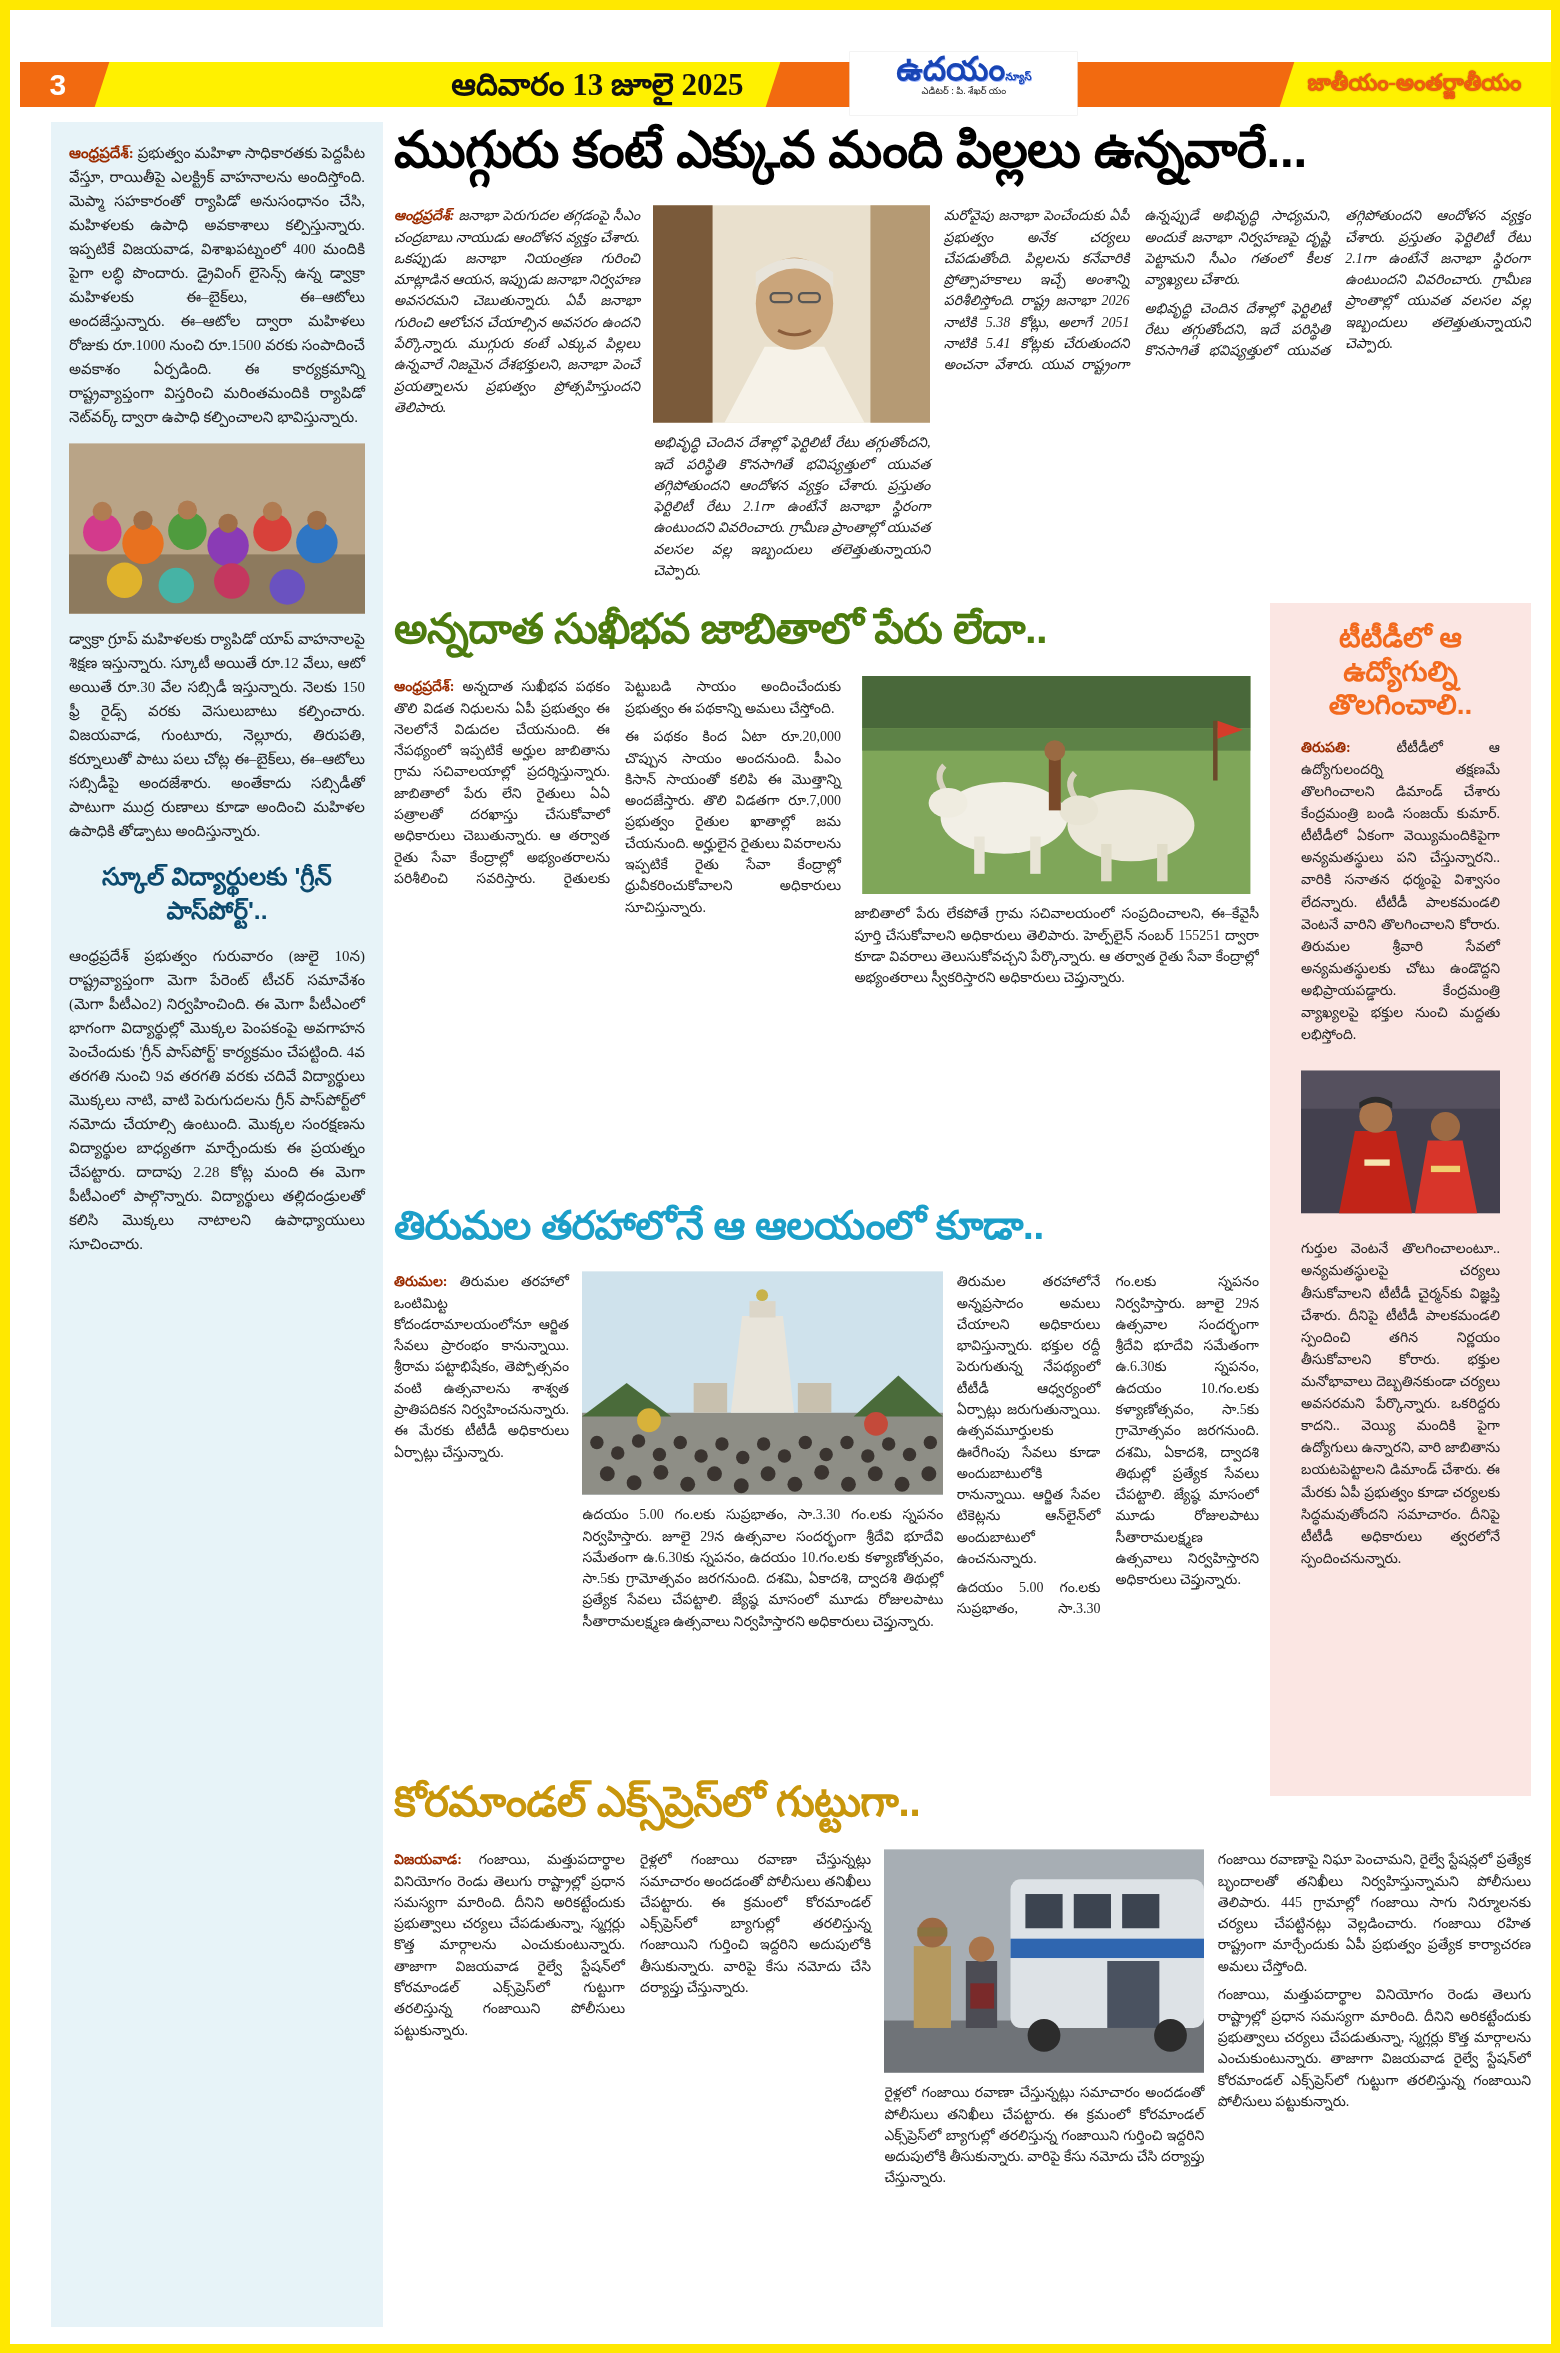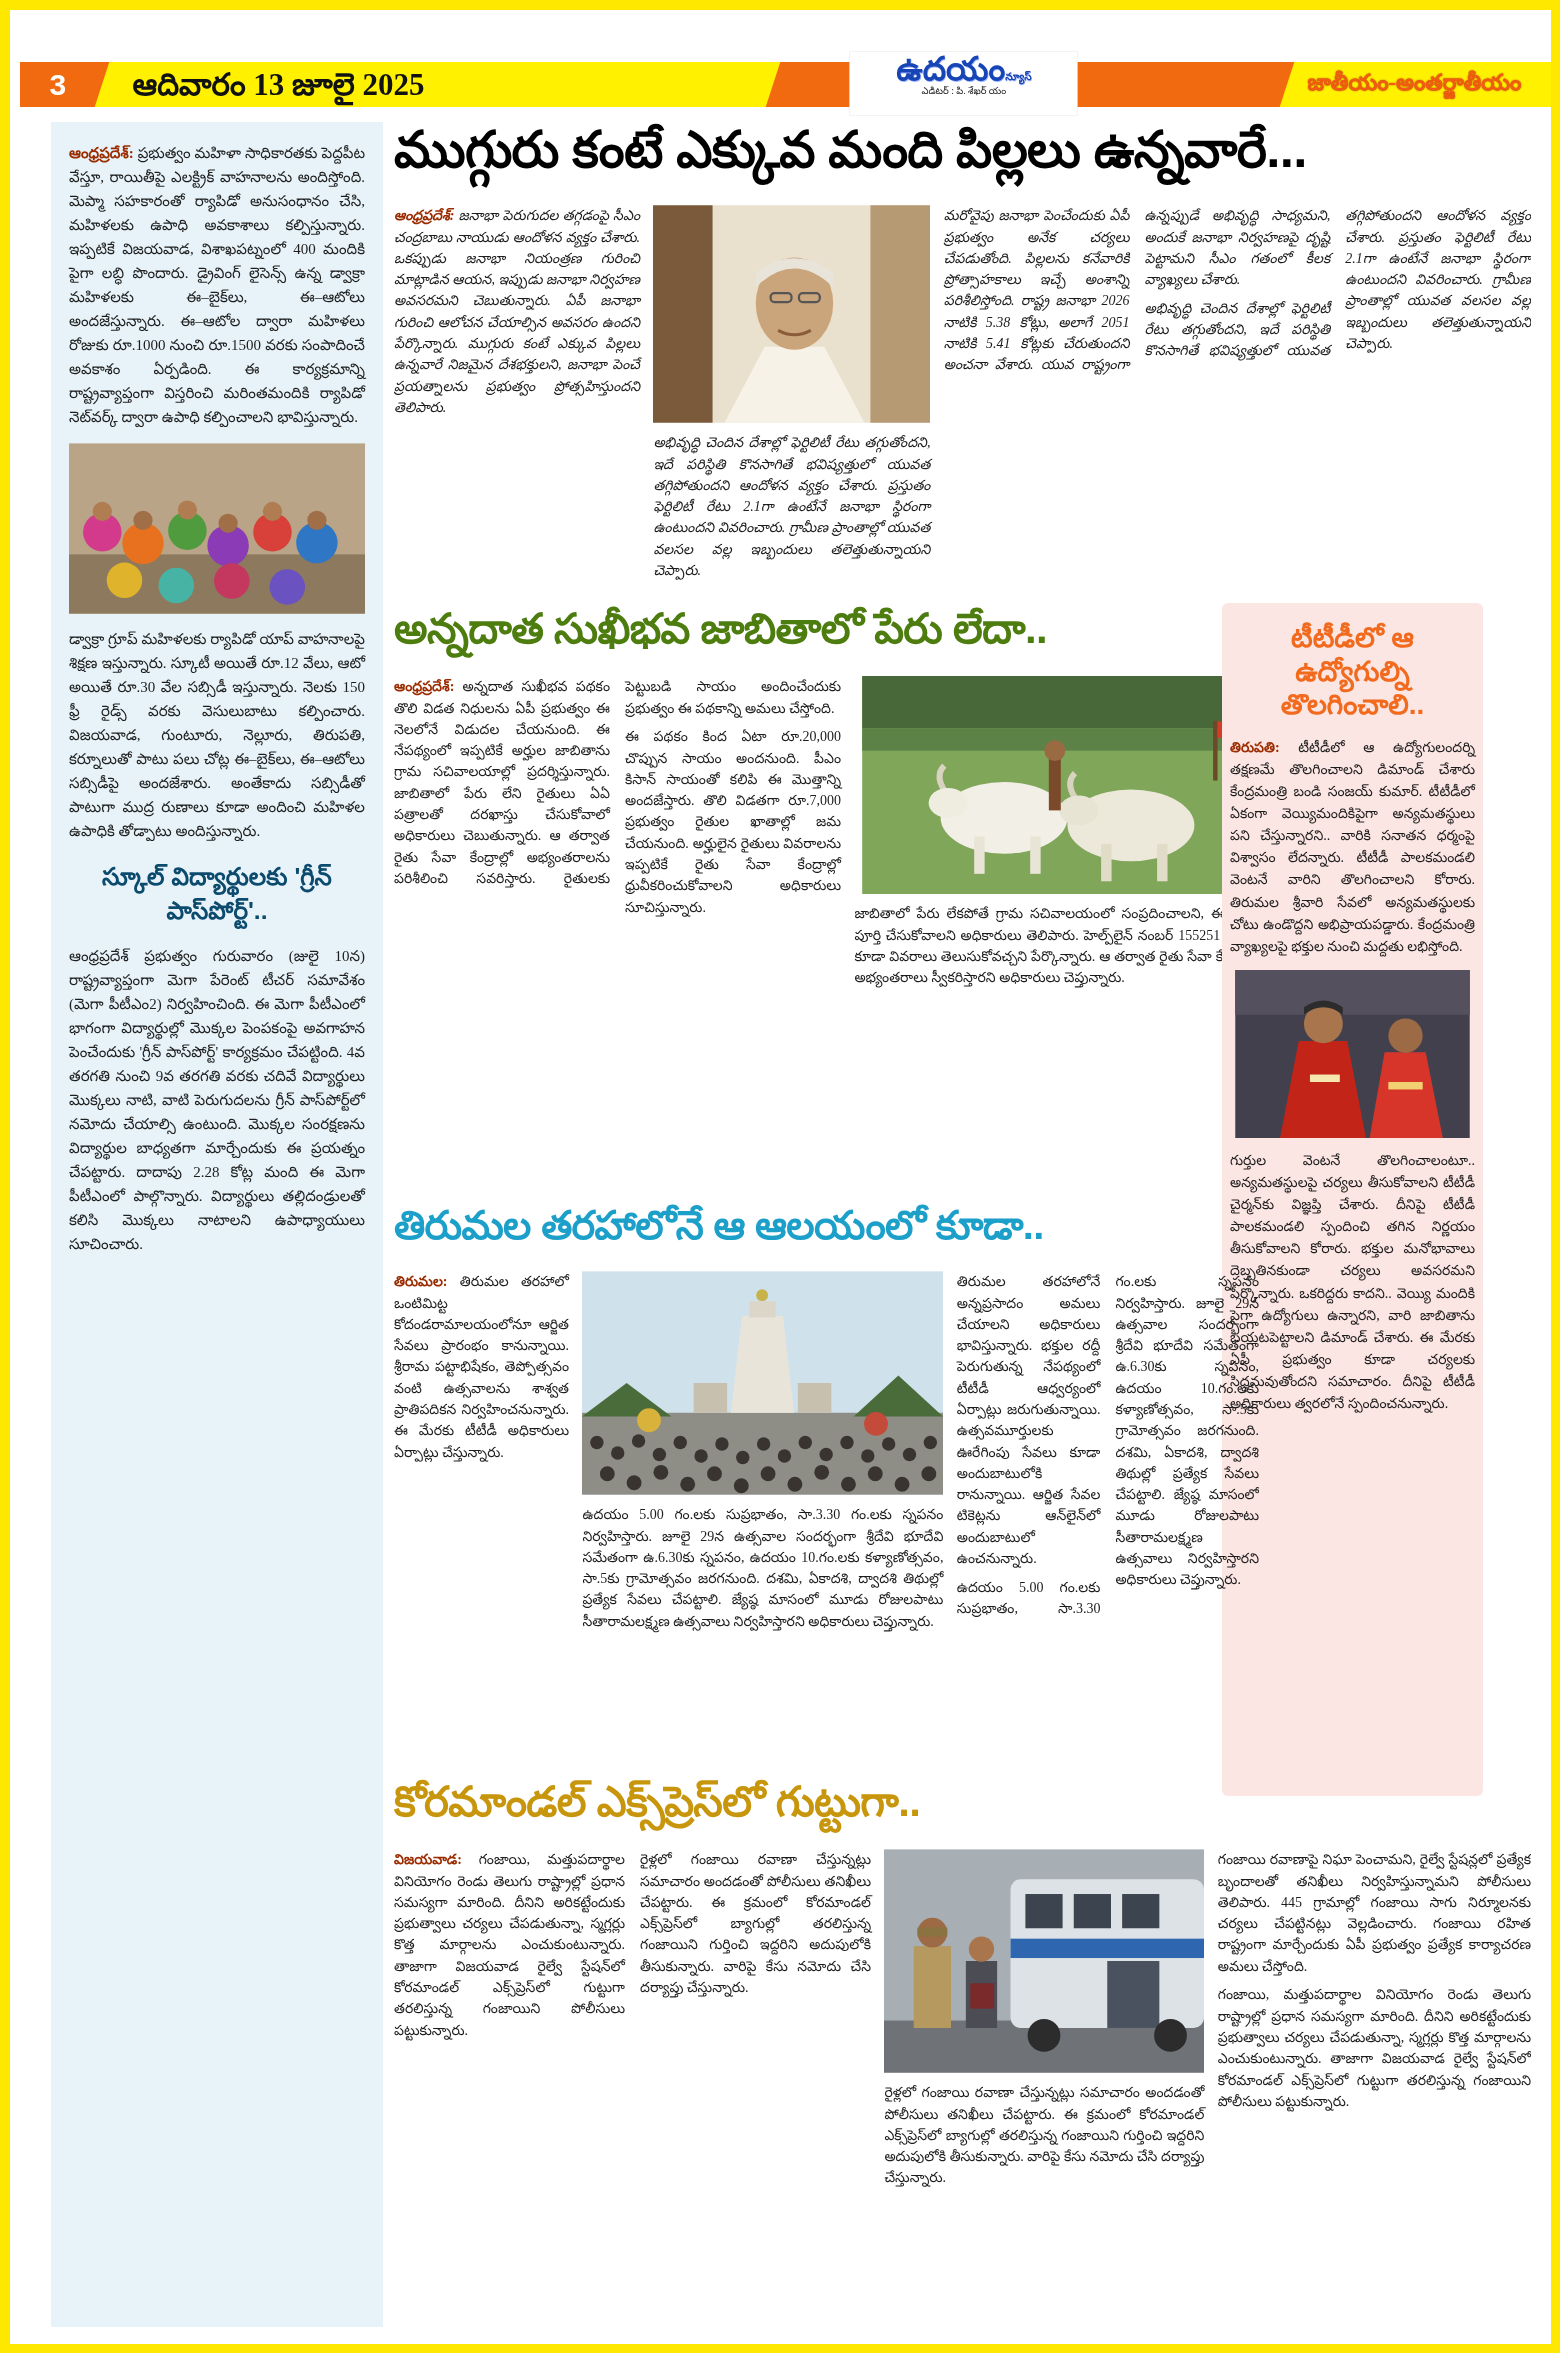--- a/index.html
+++ b/index.html
@@ -23,21 +23,21 @@
     position:absolute;left:7.5px;top:6px;width:60px;
     color:#ffffff;font-size:30px;font-weight:bold;text-align:center;
     font-family:"Liberation Sans",sans-serif;
   }
   .date-band{
     position:absolute;left:82px;top:0;width:671px;height:45px;
     background:#fff100;transform:skewX(-18deg);
   }
   .date-text{
     position:absolute;left:112px;top:4.5px;width:611px;height:45px;
-    color:#111;font-size:31px;font-weight:bold;text-align:left;
+    color:#111;font-size:31px;font-weight:bold;text-align:right;
     font-family:"Liberation Serif",serif;
   }
   .section-band{
     position:absolute;right:-3px;top:0;width:276px;height:45px;
     background:#fff100;transform:skewX(-18deg);
   }
   .section-text{
     position:absolute;right:12px;top:7.5px;width:268px;
     color:#f25c10;font-size:22.4px;font-weight:bold;text-align:center;
     text-shadow:0 0 1.5px #a33000;
@@ -88,22 +88,22 @@
   
   .art2{position:absolute;left:384px;top:595px;width:865px;height:593px;overflow:hidden;}
   .art2 h2{font-size:42px;color:#4d7c0f;margin:0 0 13.4px 0;font-weight:900;
     font-family:"Liberation Sans",sans-serif;letter-spacing:-0.7px;}
   .art2-body{display:flex;gap:13.4px;font-family:Liberation Serif, serif;}
   .a2-left{width:447px;flex:none;}
   .a2-right{flex:1;}
   .farmer-photo{width:100%;height:218px;display:block;margin-bottom:9px;}
   
   .pinkbox{
-    position:absolute;left:1212px;top:593px;width:261px;height:1193px;
-    background:#fbe6e3;box-sizing:border-box;padding:15px 8px;overflow:hidden;border-radius:6px;
+    position:absolute;left:1260px;top:593px;width:261px;height:1193px;
+    background:#fbe6e3;box-sizing:border-box;padding:15px 31px;overflow:hidden;
   }
   .pinkbox h2{
     font-size:28px;color:#f26a1e;text-align:center;margin:3px 0 15px 0;
     font-weight:900;font-family:"Liberation Sans",sans-serif;line-height:1.2;
   }
   .pinkbox .bodytext{font-size:14px;line-height:1.58;}
   .ttd-photo{width:100%;height:168px;display:block;margin:12px 0;}
   
   .art3{position:absolute;left:384px;top:1193px;width:865px;height:568px;overflow:hidden;}
   .art3 h2{font-size:40px;color:#1c9fc9;margin:0 0 13.4px 0;font-weight:900;

